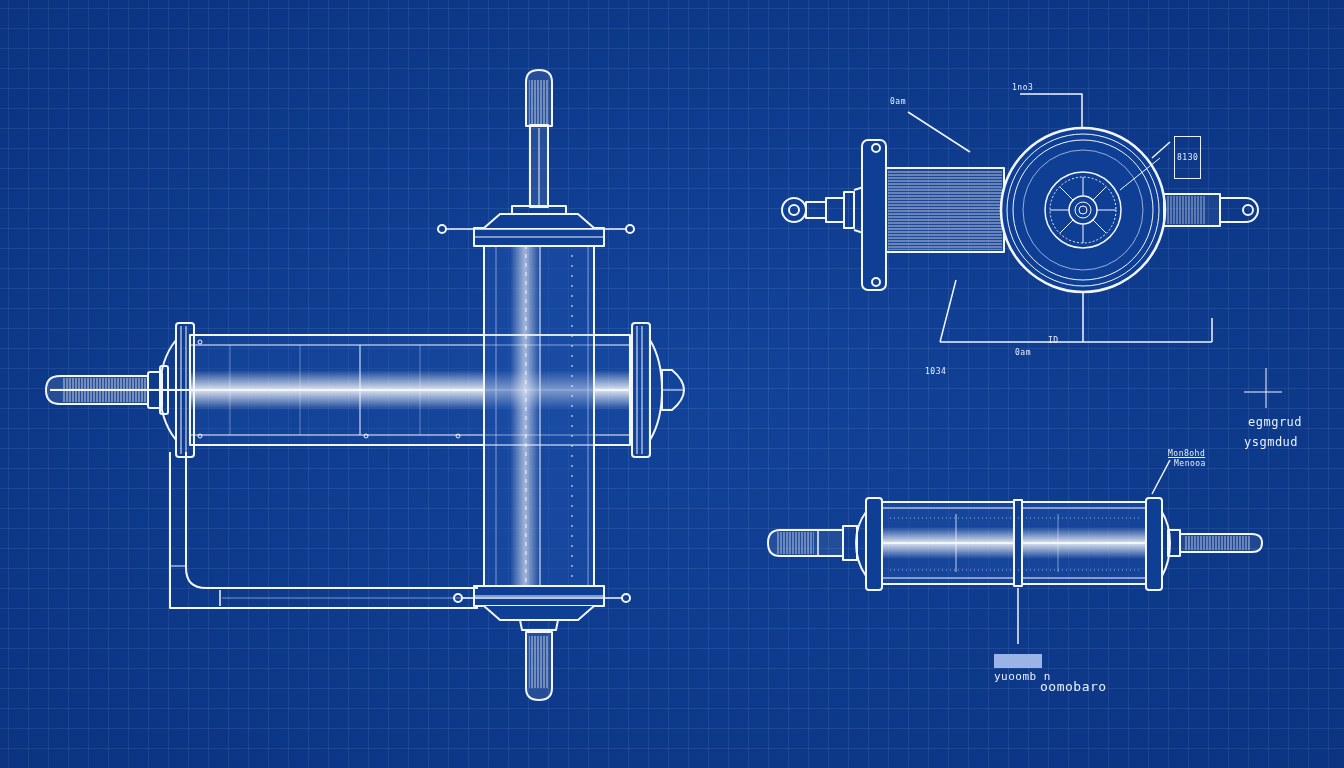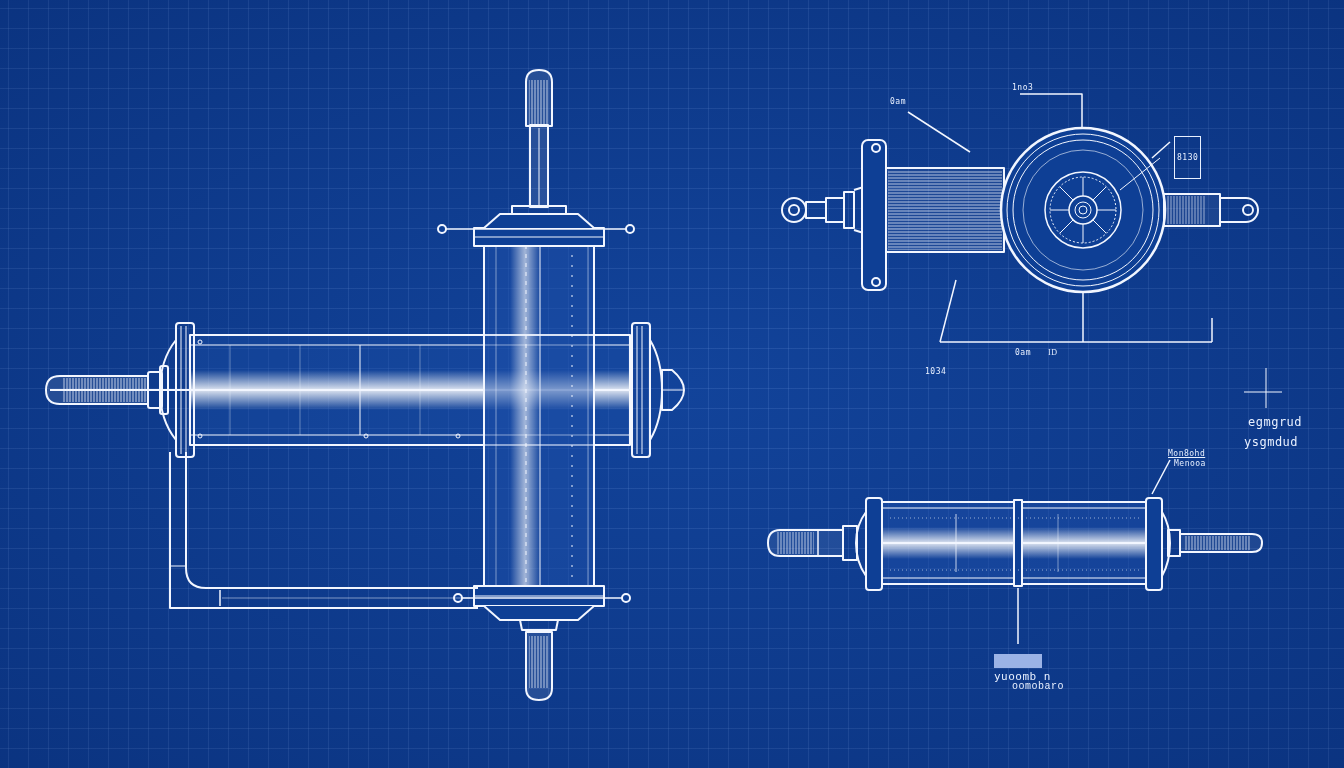--- a/index.html
+++ b/index.html
@@ -207,24 +207,24 @@
       <line x1="1170" y1="460" x2="1152" y2="494" stroke-width="1.5"></line>
       <line x1="1018" y1="588" x2="1018" y2="644" stroke-width="1.5"></line>
     </g>
   </g>
 </svg>
 
 <div class="lbl" style="left:890px;top:97px;">0am</div>
 <div class="lbl" style="left:1012px;top:83px;text-align:right;">1no3</div>
 <div class="lbl box" style="left:1174px;top:136px;">8130</div>
 <div class="lbl" style="left:1015px;top:348px;">0am</div>
-<div class="lbl" style="left:1048px;top:348px;font-family:Liberation Serif, serif;">ID</div>
+<div class="lbl" style="left:1048px;top:336px;">ID</div>
 <div class="lbl" style="left:925px;top:367px;">1034</div>
 <div class="lbl" style="left:1244px;top:410px;font-size:12px;margin-top:28px;">ysgmdud</div>
 <div class="lbl" style="left:1248px;top:418px;font-size:12px;">egmgrud</div>
 <div class="lbl" style="left:1168px;top:449px;text-decoration:underline;">Mon8ohd</div>
 <div class="lbl" style="left:1174px;top:459px;text-align:center;">Menooa</div>
 
 <div class="legend-swatch" style="left:994px;top:654px;width:48px;height:14px;"></div>
 <div class="lbl" style="left:994px;top:672px;font-size:11px;">yuoomb n</div>
-<div class="lbl" style="left:1012px;top:682px;font-size:10px;font-family:Liberation Mono, monospace;">oomobaro</div>
+<div class="lbl" style="left:1040px;top:682px;font-size:13px;">oomobaro</div>
 
 </div>
 
 </body></html>

